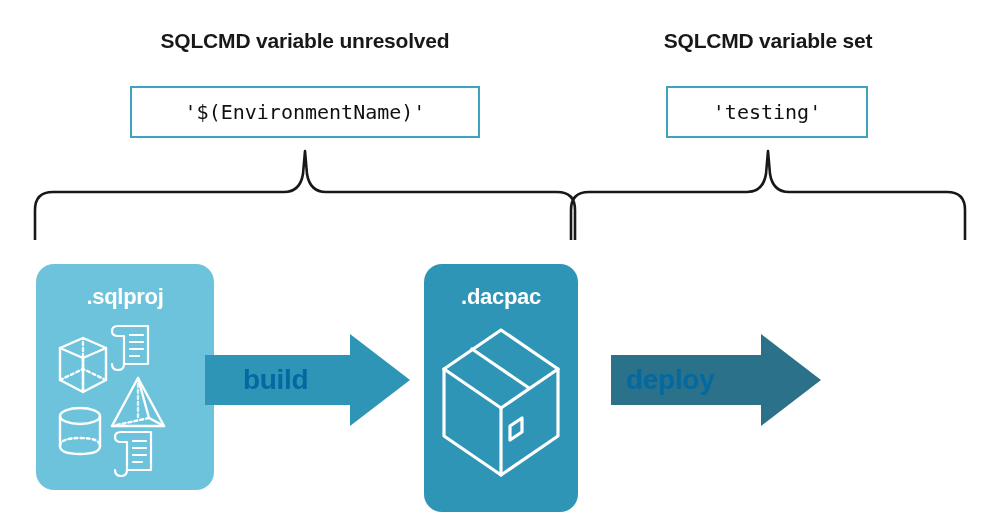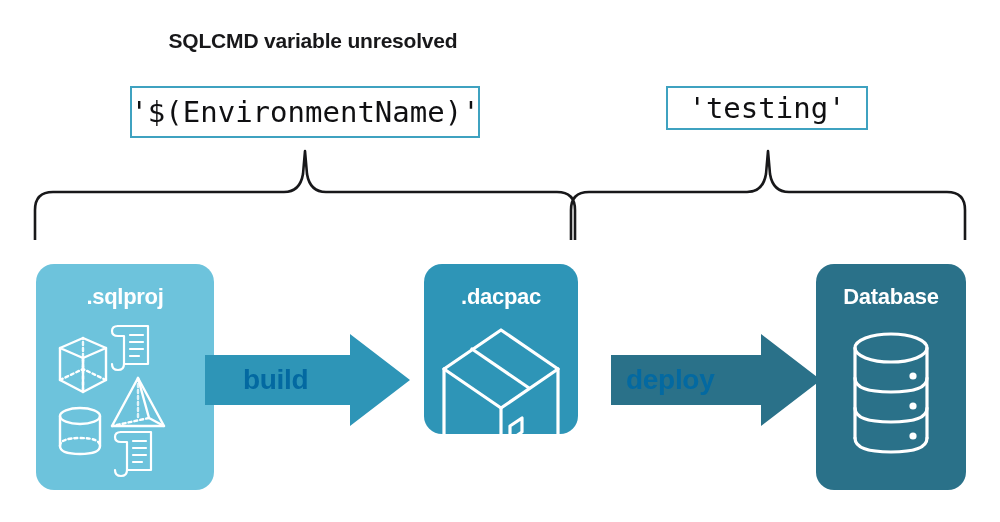--- a/index.html
+++ b/index.html
@@ -22,42 +22,41 @@
   .section-title {
     position: absolute;
     font-family: "Liberation Sans", sans-serif;
     font-weight: bold;
     font-size: 21px;
     color: #18181a;
     letter-spacing: -0.2px;
     text-align: center;
     white-space: nowrap;
     transform: translateX(-50%);
-    margin-left: 8px;
   }
   #title-left  { left: 305px; top: 29px; }
   #title-right { left: 768px; top: 29px; }
 
   
   .code-box {
     position: absolute;
     box-sizing: border-box;
     background: #ffffff;
     border: 2px solid #3fa2c0;
     display: flex;
     align-items: center;
     justify-content: center;
     font-family: "DejaVu Sans Mono", "Liberation Mono", monospace;
-    font-size: 29px;
+    font-size: 20px;
     color: #101012;
     letter-spacing: 0px;
     white-space: nowrap;
   }
   #code-left  { left: 130px; top: 86px; width: 350px; height: 52px; }
-  #code-right { left: 666px; top: 86px; width: 202px; height: 44px; }
+  #code-right { left: 666px; top: 86px; width: 202px; height: 52px; }
 
   
   .brace-svg {
     position: absolute;
     top: 148px;
     overflow: visible;
   }
   #brace-left-wrap  { left: 32px;  width: 546px; height: 92px; }
   #brace-right-wrap { left: 568px; width: 400px; height: 92px; }
 
@@ -81,21 +80,21 @@
     white-space: nowrap;
   }
   .stage-art {
     position: absolute;
     left: 0;
     top: 52px;
     width: 100%;
   }
 
   #box-sqlproj  { left: 36px;  top: 264px; width: 150px; height: 226px; background: #6dc3dc; padding-left: 28px; }
-  #box-dacpac   { left: 424px; top: 264px; width: 154px; height: 170px; background: #2e95b7; }
+  #box-dacpac   { left: 424px; top: 264px; width: 154px; height: 248px; background: #2e95b7; }
   #box-database { left: 816px; top: 264px; width: 150px; height: 226px; background: #2a7189; }
 
   
   .arrow-wrap {
     position: absolute;
   }
   #arrow-build  { left: 205px; top: 334px; width: 205px; height: 92px; }
   #arrow-deploy { left: 598px; top: 334px; width: 210px; height: 92px; padding-left: 13px; }
   .arrow-label {
     position: absolute;
@@ -114,20 +113,21 @@
   #arrow-build .arrow-label  { left: 38px; }
   #arrow-deploy .arrow-label { left: 28px; }
 </style>
 </head>
 <body>
 
 <div id="canvas">
 
   <div class="section-title" id="title-left">SQLCMD variable unresolved</div>
 
+  <div class="section-title" id="title-right">SQLCMD variable set</div>
 
   <div class="code-box" id="code-left">
     <span>'$(EnvironmentName)'</span>
   </div>
 
   <div class="code-box" id="code-right">
     <span>'testing'</span>
   </div>
 
   <div class="brace-svg" id="brace-left-wrap">
@@ -211,34 +211,14 @@
     </div>
   </div>
 
   <div class="arrow-wrap" id="arrow-deploy">
     <svg width="210" height="92" viewBox="0 0 210 92" xmlns="http://www.w3.org/2000/svg">
       <path d="M0 21 L150 21 L150 0 L210 46 L150 92 L150 71 L0 71 Z" fill="#2a7189"></path>
     </svg>
     <div class="arrow-label">deploy</div>
   </div>
 
-  <div class="stage-box" id="box-database">
-    <div class="stage-label">Database</div>
-    <div class="stage-art">
-      <svg width="150" height="170" viewBox="0 0 150 170" fill="none" xmlns="http://www.w3.org/2000/svg">
-        <g stroke="#ffffff" stroke-width="3.2" fill="none" stroke-linejoin="round" stroke-linecap="round">
-          <ellipse cx="75" cy="32" rx="36" ry="14"></ellipse>
-          <path d="M39 32 L39 122"></path>
-          <path d="M111 32 L111 122"></path>
-          <path d="M39 122 Q39 136 75 136 Q111 136 111 122"></path>
-          <path d="M39 62 Q39 76 75 76 Q111 76 111 62"></path>
-          <path d="M39 92 Q39 106 75 106 Q111 106 111 92"></path>
-        </g>
-        <g fill="#ffffff">
-          <circle cx="97" cy="60" r="3.6"></circle>
-          <circle cx="97" cy="90" r="3.6"></circle>
-          <circle cx="97" cy="120" r="3.6"></circle>
-        </g>
-      </svg>
-    </div>
-  </div>
 
 </div>
 
 </body></html>

